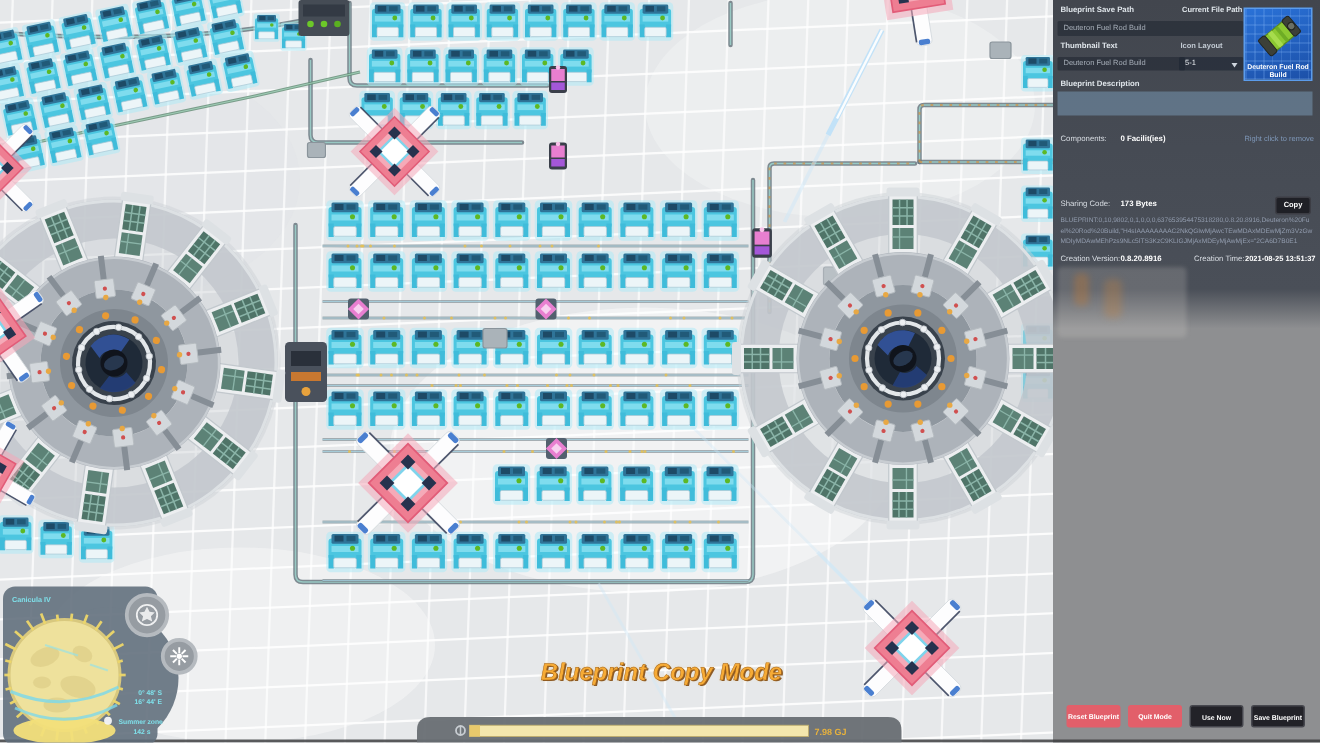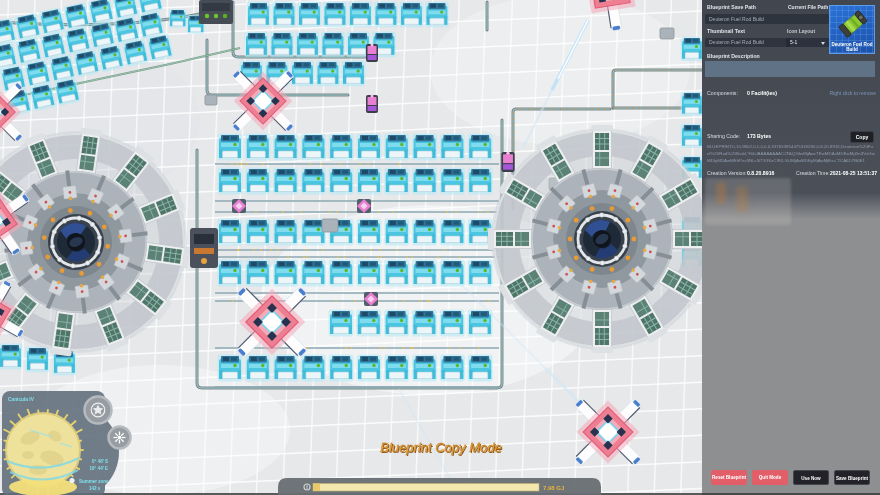--- a/index.html
+++ b/index.html
@@ -9,21 +9,21 @@
 .lab{position:absolute;font-size:5.2px;font-weight:bold;color:#dfe5ea;white-space:nowrap}
 .inp{position:absolute;background:rgba(22,28,40,.45);border-radius:1px;color:#a6aeb8;font-size:5px;padding-left:4px;white-space:nowrap;overflow:hidden}
 .arr{position:absolute;right:4px;top:3.5px;width:0;height:0;border-left:2.8px solid transparent;border-right:2.8px solid transparent;border-top:3.5px solid #cfd6de}
 #thumb{position:absolute;left:127px;top:5px;width:46px;height:49px;background:linear-gradient(160deg,#2a72d8,#1c50a8);border:1px solid #5b9cec;box-sizing:border-box;background-image:repeating-linear-gradient(0deg,rgba(130,180,245,.22) 0,rgba(130,180,245,.22) 1px,transparent 1px,transparent 6px),repeating-linear-gradient(90deg,rgba(130,180,245,.22) 0,rgba(130,180,245,.22) 1px,transparent 1px,transparent 6px),linear-gradient(160deg,#2a72d8,#1c50a8)}
 #thumbcap{position:absolute;left:0;bottom:1px;width:100%;text-align:center;font-size:4.6px;line-height:5.2px;color:#fff;font-weight:bold}
 #copybtn{position:absolute;right:6px;top:131px;width:22px;height:10px;background:#1f2026;border:1px solid #3c3d44;border-radius:2px;color:#fff;font-size:5px;font-weight:bold;text-align:center;line-height:10px}
 #code{position:absolute;left:5px;top:143px;width:168px;font-size:4.4px;line-height:7.2px;color:#929cae;word-break:break-all}
 .btn{position:absolute;top:470px;width:36px;height:15px;border-radius:2px;color:#fff;font-size:4.6px;font-weight:bold;text-align:center;line-height:15px;white-space:nowrap}
 .red{background:#e25f6a}
 .dark{background:#222228;border:1px solid #46474e;box-sizing:border-box}
-#bcm{position:absolute;left:441px;top:440px;transform:translateX(-50%);white-space:nowrap;text-align:left;font-size:13px;font-weight:normal;font-style:italic;color:#f6ab36;text-shadow:1px 1.2px 0 rgba(130,75,18,.9), 0 0 2px rgba(250,200,100,.45);-webkit-text-stroke:0.3px #a05f16;letter-spacing:0px}
+#bcm{position:absolute;left:441px;top:440px;transform:translateX(-50%);white-space:nowrap;text-align:left;font-size:16px;font-weight:bold;font-style:italic;color:#f6ab36;text-shadow:1px 1.2px 0 rgba(130,75,18,.9), 0 0 2px rgba(250,200,100,.45);-webkit-text-stroke:0.3px #a05f16;letter-spacing:0px}
 </style></head>
 <body>
 <div id="stage">
     <svg width="880" height="495" viewBox="0 0 880 495" style="position:absolute;left:0;top:0">
 <defs>
 <g id="b">
   <rect x="-1.5" y="-1.5" width="25" height="27" rx="3" fill="#aee9f5" opacity="0.55"></rect>
   <rect x="0" y="3" width="22" height="14" rx="2" fill="#4cc6e0"></rect>
   <rect x="2" y="0" width="18" height="6.5" rx="1" fill="#2f7498"></rect>
   <rect x="4" y="1" width="6" height="4" fill="#1d4a66"></rect>

